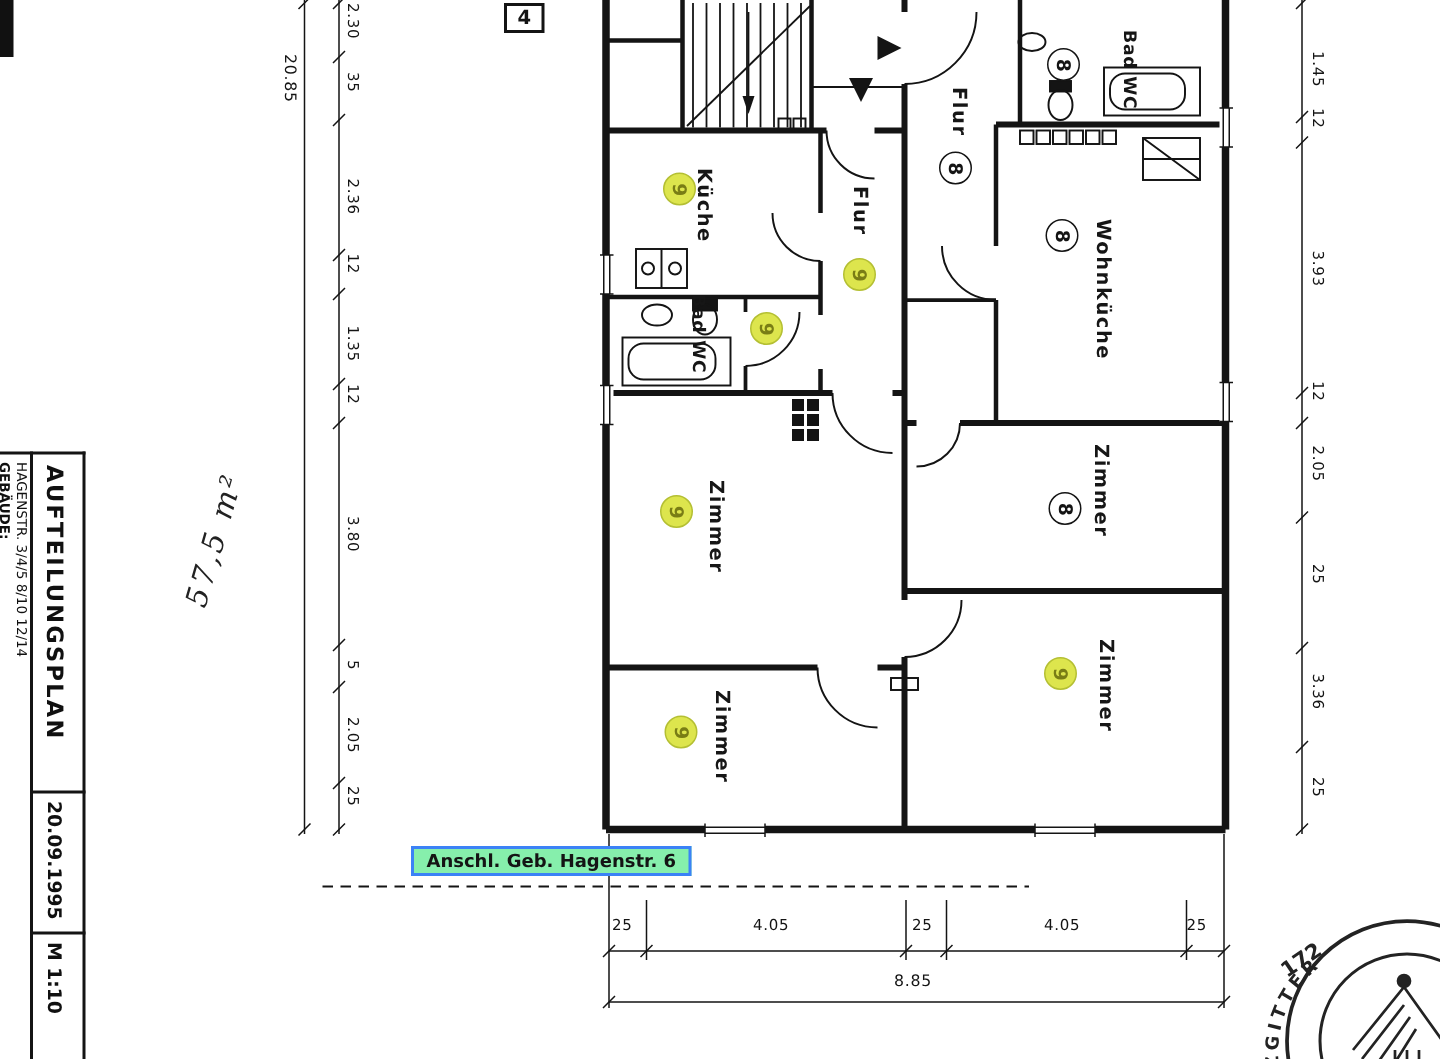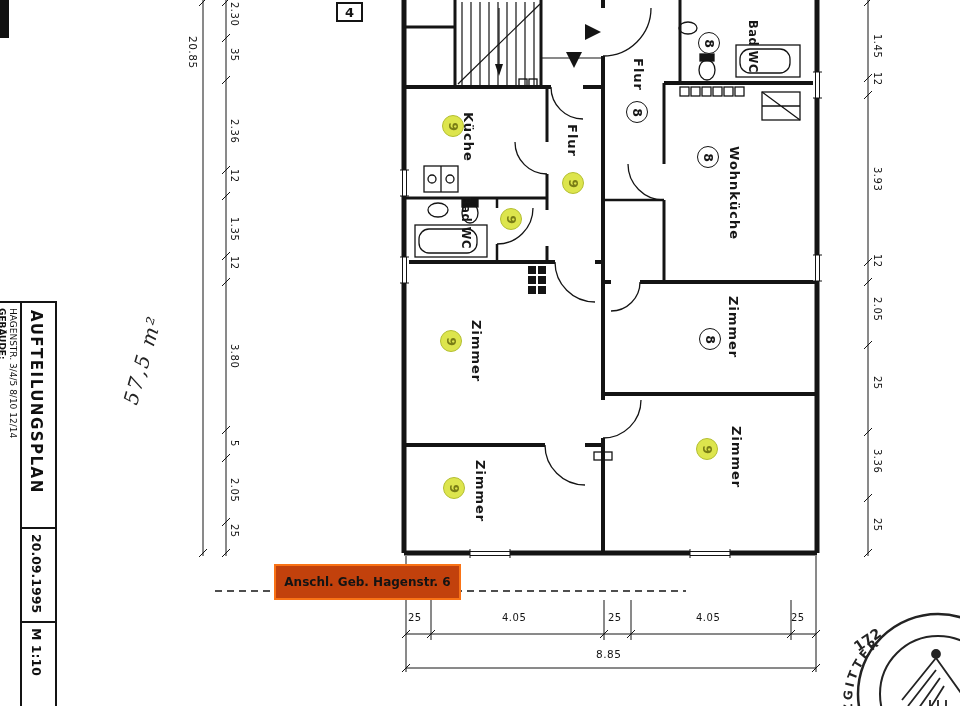--- a/index.html
+++ b/index.html
@@ -12,23 +12,23 @@
   .badge{position:absolute;width:22px;height:22px;border-radius:50%;display:flex;
          align-items:center;justify-content:center;font-size:12.5px;font-weight:700;box-sizing:border-box;}
   .badge span{transform:rotate(90deg);display:block;}
   .badge.u8{background:#ffffff;border:1.8px solid #141414;color:#141414;}
   .badge.u9{background:#dde54d;border:1.8px solid #b4bf33;color:#797d15;}
   .dim{position:absolute;font-size:10px;color:#141414;letter-spacing:0.5px;}
   .dimv{writing-mode:vertical-rl;}
   .dimtotal{font-size:10.5px;font-weight:400;}
   .tbline{position:absolute;background:#141414;}
   .tbtext{position:absolute;color:#101010;}
-  .notebox{position:absolute;left:274px;top:564px;width:187px;height:36px;border:2px solid #f97316;
+  .notebox{position:absolute;left:274px;top:564px;width:187px;height:20px;border:2px solid #3b82f6;
            box-sizing:border-box;display:flex;align-items:center;justify-content:center;
-           font-size:12px;font-weight:600;background:#c2410c;}
+           font-size:12px;font-weight:600;background:#86efac;}
   .numbox{position:absolute;left:336px;top:2px;width:27px;height:20px;border:2px solid #141414;
           box-sizing:border-box;display:flex;align-items:center;justify-content:center;
           font-size:13px;font-weight:700;background:#fff;}
   .handwrite{position:absolute;left:130px;top:392px;width:140px;transform:rotate(-74deg);
              transform-origin:0 50%;font-family:"DejaVu Serif", serif;font-style:italic;
              font-size:20px;letter-spacing:2px;color:#222;}
   .scanblob{position:absolute;left:0;top:0;width:9px;height:38px;background:#111;}
 </style>
 </head>
 <body>

